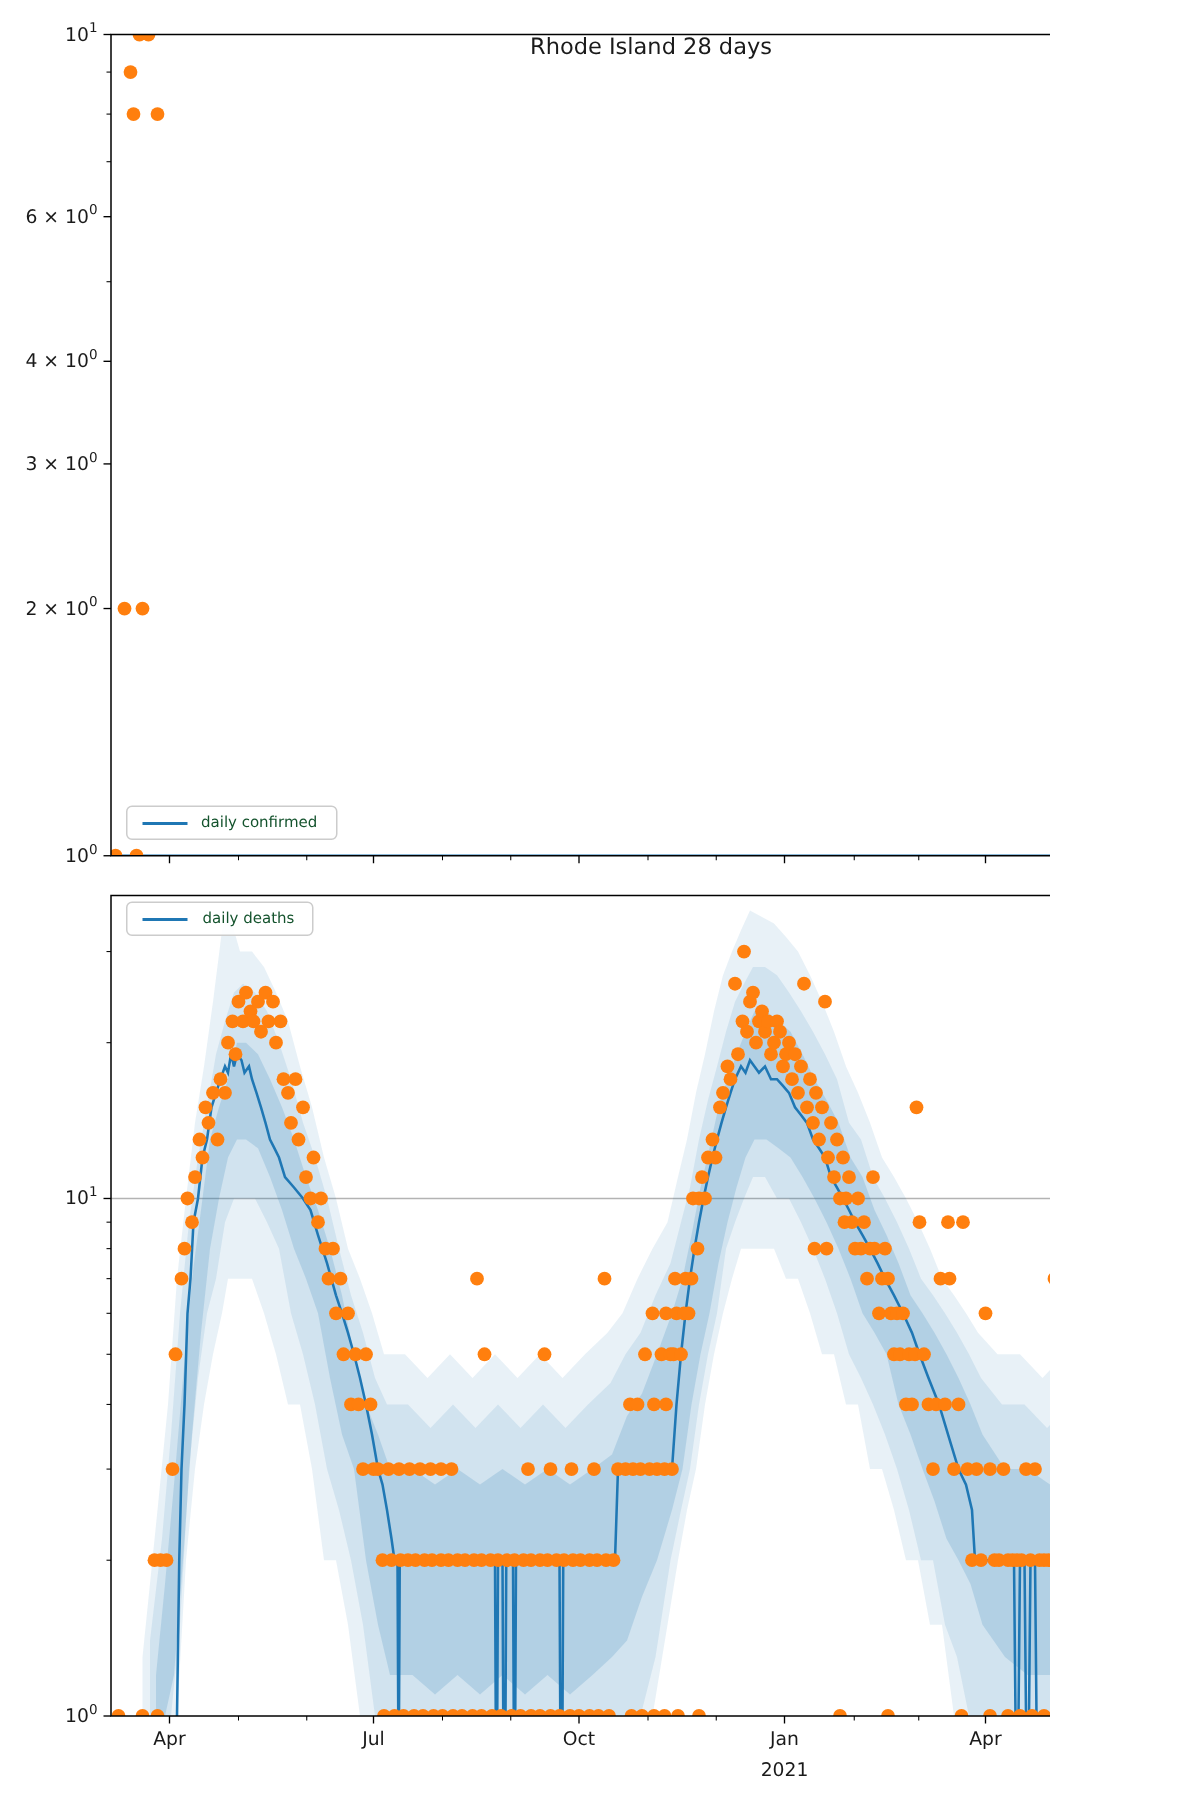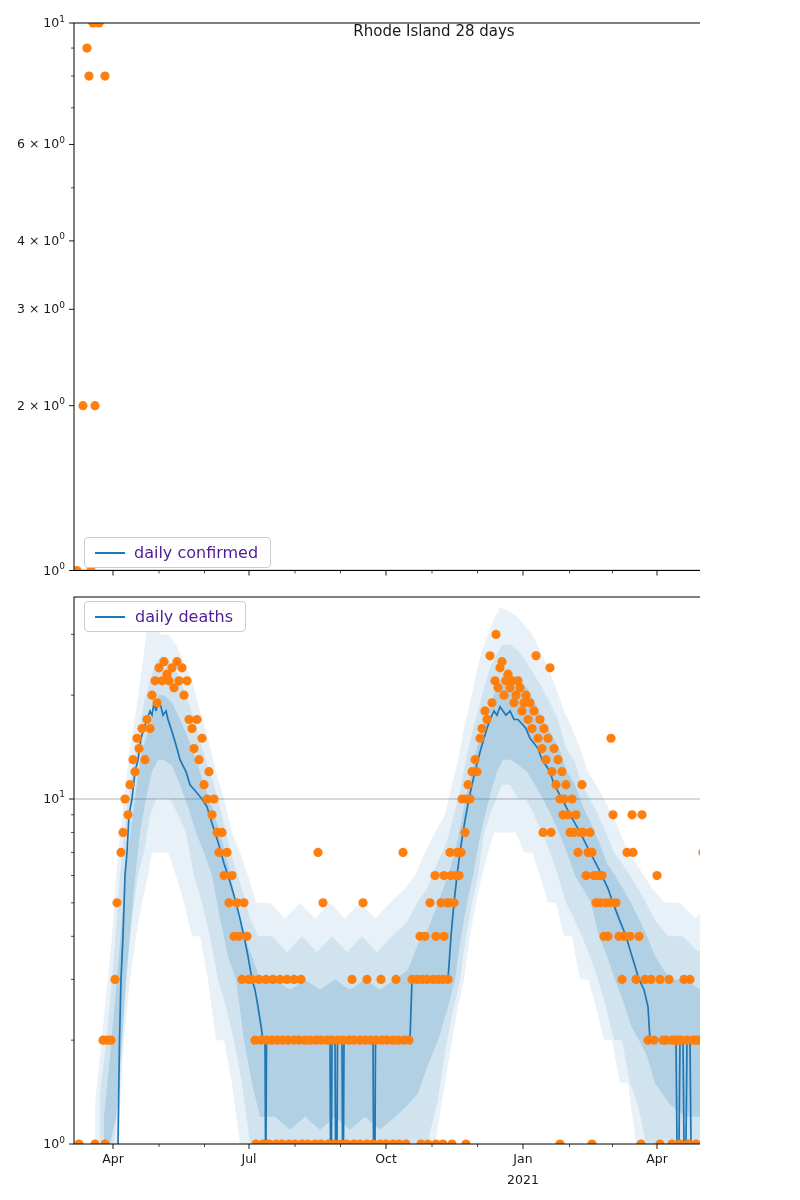--- a/index.html
+++ b/index.html
@@ -3,21 +3,21 @@
 <meta charset="utf-8">
 <style>
   html,body{margin:0;padding:0;background:#ffffff;}
   .figure{position:relative;width:700px;height:1200px;background:#ffffff;
           font-family:"DejaVu Sans","Liberation Sans",sans-serif;overflow:hidden;}
   svg{position:absolute;left:0;top:0;}
   .chart-title{position:absolute;top:22px;left:0;width:800px;text-align:center;
                font-size:15px;color:#1a1a1a;margin-left:34px;}
   .legend{position:absolute;display:flex;align-items:center;gap:9px;
           background:rgba(255,255,255,0.9);border:1px solid #cccccc;border-radius:4px;
-          padding:5px 12px 5px 10px;font-size:16px;color:#4c1d95;}
+          padding:5px 12px 5px 10px;font-size:10px;color:#14532d;}
   .legend-line{display:inline-block;width:30px;height:0;border-top:2.2px solid #1f77b4;}
   .legend-top{left:84px;top:537px;}
   .legend-bottom{left:84px;top:601px;gap:10px;}
 </style>
 </head>
 <body>
 
 <div class="figure">
   <svg id="chart-svg" width="800" height="1200" viewBox="0 0 800 1200">
       <clipPath id="clip0">

